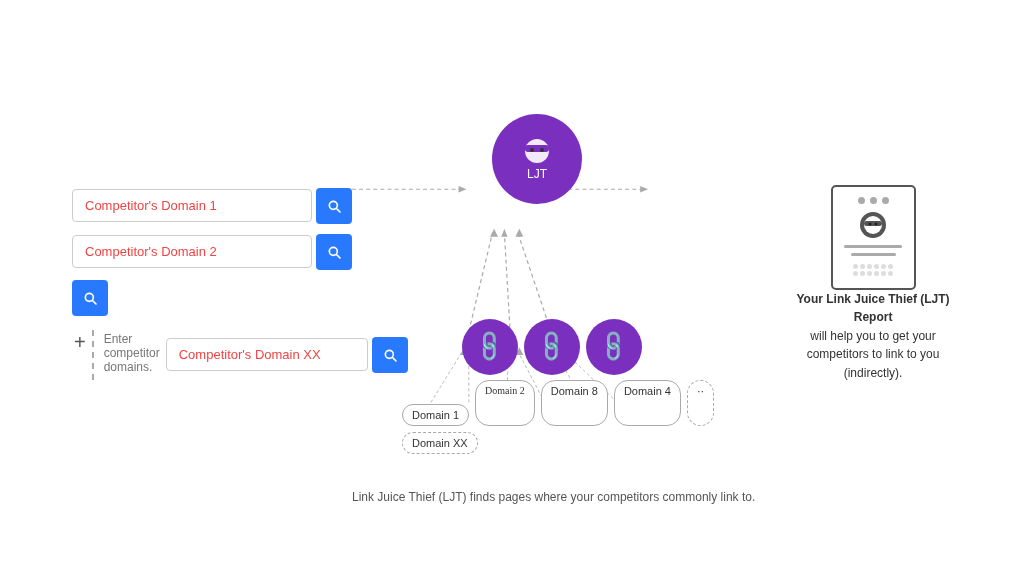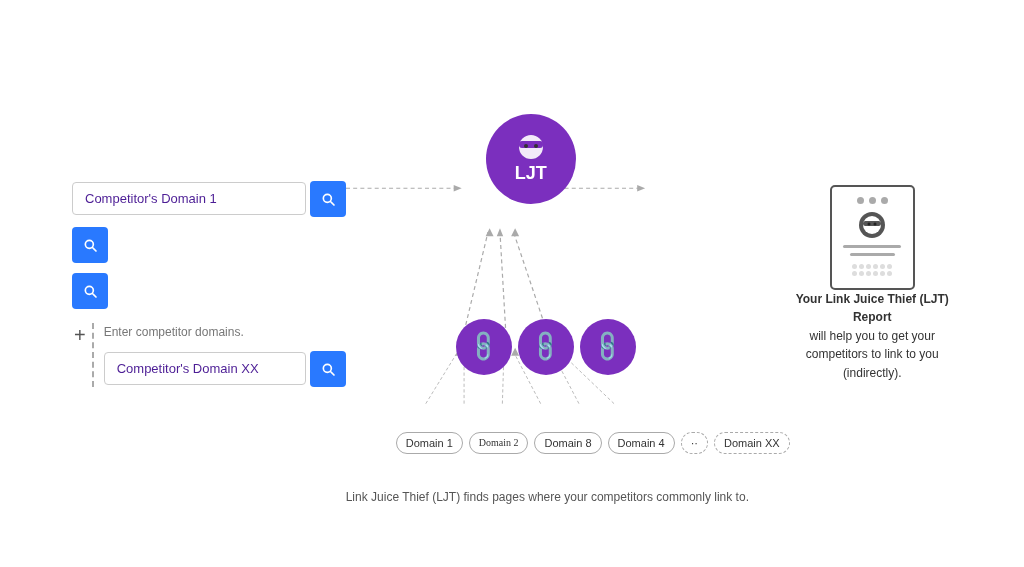--- a/index.html
+++ b/index.html
@@ -35,21 +35,21 @@
       display: flex;
       align-items: center;
       gap: 4px;
     }
     .domain-input {
       flex: 1;
       padding: 8px 12px;
       border: 1.5px solid #ccc;
       border-radius: 4px;
       font-size: 13px;
-      color: #4c1d95;
+      color: #ef4444;
       background: #fff;
       outline: none;
     }
     .search-btn {
       background: #2979ff;
       border: none;
       border-radius: 4px;
       width: 36px;
       height: 36px;
       display: flex;
@@ -73,21 +73,21 @@
     .plus-icon {
       font-size: 20px;
       color: #555;
       line-height: 1;
       margin-top: 2px;
     }
     .dashed-section {
       border-left: 2px dashed #aaa;
       padding-left: 10px;
       display: flex;
-      flex-direction: column;
+      flex-direction: row;
       gap: 6px;
     }
     .enter-text {
       font-size: 12px;
       color: #777;
       margin-top: 2px;
       margin-bottom: 6px;
     }
 
     
@@ -124,20 +124,21 @@
 
     <div class="input-row">
       <input class="domain-input" type="text" value="Competitor's Domain 1" style="">
       <button class="search-btn">
         <svg viewBox="0 0 24 24">
             <path d="M21 21l-4.35-4.35M17 11A6 6 0 1 1 5 11a6 6 0 0 1 12 0z" stroke="white" stroke-width="2.5" fill="none" stroke-linecap="round"></path>
           </svg>
       </button>
     </div>
     <div class="input-row">
+      <input class="domain-input" type="text" value="Competitor's Domain 2" style="">
       <button class="search-btn">
         <svg viewBox="0 0 24 24">
             <path d="M21 21l-4.35-4.35M17 11A6 6 0 1 1 5 11a6 6 0 0 1 12 0z" stroke="white" stroke-width="2.5" fill="none" stroke-linecap="round"></path>
           </svg>
       </button>
     </div>
     <div class="input-row">
       <button class="search-btn">
         <svg viewBox="0 0 24 24">
             <path d="M21 21l-4.35-4.35M17 11A6 6 0 1 1 5 11a6 6 0 0 1 12 0z" stroke="white" stroke-width="2.5" fill="none" stroke-linecap="round"></path>
@@ -204,35 +205,35 @@
 
         <circle cx="16" cy="14" r="12" fill="white" opacity="0.9"></circle>
 
         <rect x="4" y="8" width="24" height="7" rx="3" fill="#7b2fbe"></rect>
 
         <circle cx="11" cy="13" r="2" fill="#333"></circle>
         <circle cx="21" cy="13" r="2" fill="#333"></circle>
 
         <path d="M28 11 L32 9 L30 14 Z" fill="#7b2fbe"></path>
       </svg>
-      <span style="font-size:18px; font-weight:bold; margin-top:2px;">LJT</span>
+      <span style="font-size:12px; font-weight:normal; margin-top:2px;">LJT</span>
     </div>
 
     <div style="position:absolute; top:265px; left:110px; width:56px; height:56px; background:#7b2fbe; border-radius:50%; display:flex; align-items:center; justify-content:center;">
       <span style="font-size:22px; color:white; display:inline-block; transform:rotate(-45deg);">🔗</span>
     </div>
     <div style="position:absolute; top:265px; left:172px; width:56px; height:56px; background:#7b2fbe; border-radius:50%; display:flex; align-items:center; justify-content:center;">
       <span style="font-size:22px; color:white; display:inline-block; transform:rotate(-45deg);">🔗</span>
     </div>
     <div style="position:absolute; top:265px; left:234px; width:56px; height:56px; background:#7b2fbe; border-radius:50%; display:flex; align-items:center; justify-content:center;">
       <span style="font-size:22px; color:white; display:inline-block; transform:rotate(-45deg);">🔗</span>
     </div>
 
     <div style="position:absolute; bottom:60px; left:50px; display:flex; gap:6px; flex-wrap:wrap;">
-      <span style="border:1.5px solid #aaa; border-radius:14px; padding:4px 9px; font-size:11px; color:#333; background:#fff;">Domain 1</span>
+      <span style="border:1.5px solid #aaa; border-radius:14px; padding:4px 9px; font-size:11px; color:#333; background:#fff;margin-top:24px;">Domain 1</span>
       <span style="border:1.5px solid #aaa; border-radius:14px; padding:4px 9px; font-size:10px; color:#333; background:#fff;font-family:Liberation Serif, serif;">Domain 2</span>
       <span style="border:1.5px solid #aaa; border-radius:14px; padding:4px 9px; font-size:11px; color:#333; background:#fff;">Domain 8</span>
       <span style="border:1.5px solid #aaa; border-radius:14px; padding:4px 9px; font-size:11px; color:#333; background:#fff;">Domain 4</span>
       <span style="border:1.5px dashed #aaa; border-radius:14px; padding:4px 9px; font-size:11px; color:#333; background:#fff;">··</span>
       <span style="border:1.5px dashed #aaa; border-radius:14px; padding:4px 9px; font-size:11px; color:#333; background:#fff;">Domain XX</span>
     </div>
 
     <div style="position:absolute; bottom:10px; left:0; right:0; font-size:12px; color:#555;">Link Juice Thief (LJT) finds pages where your competitors commonly link to.</div>
   </div>
 

